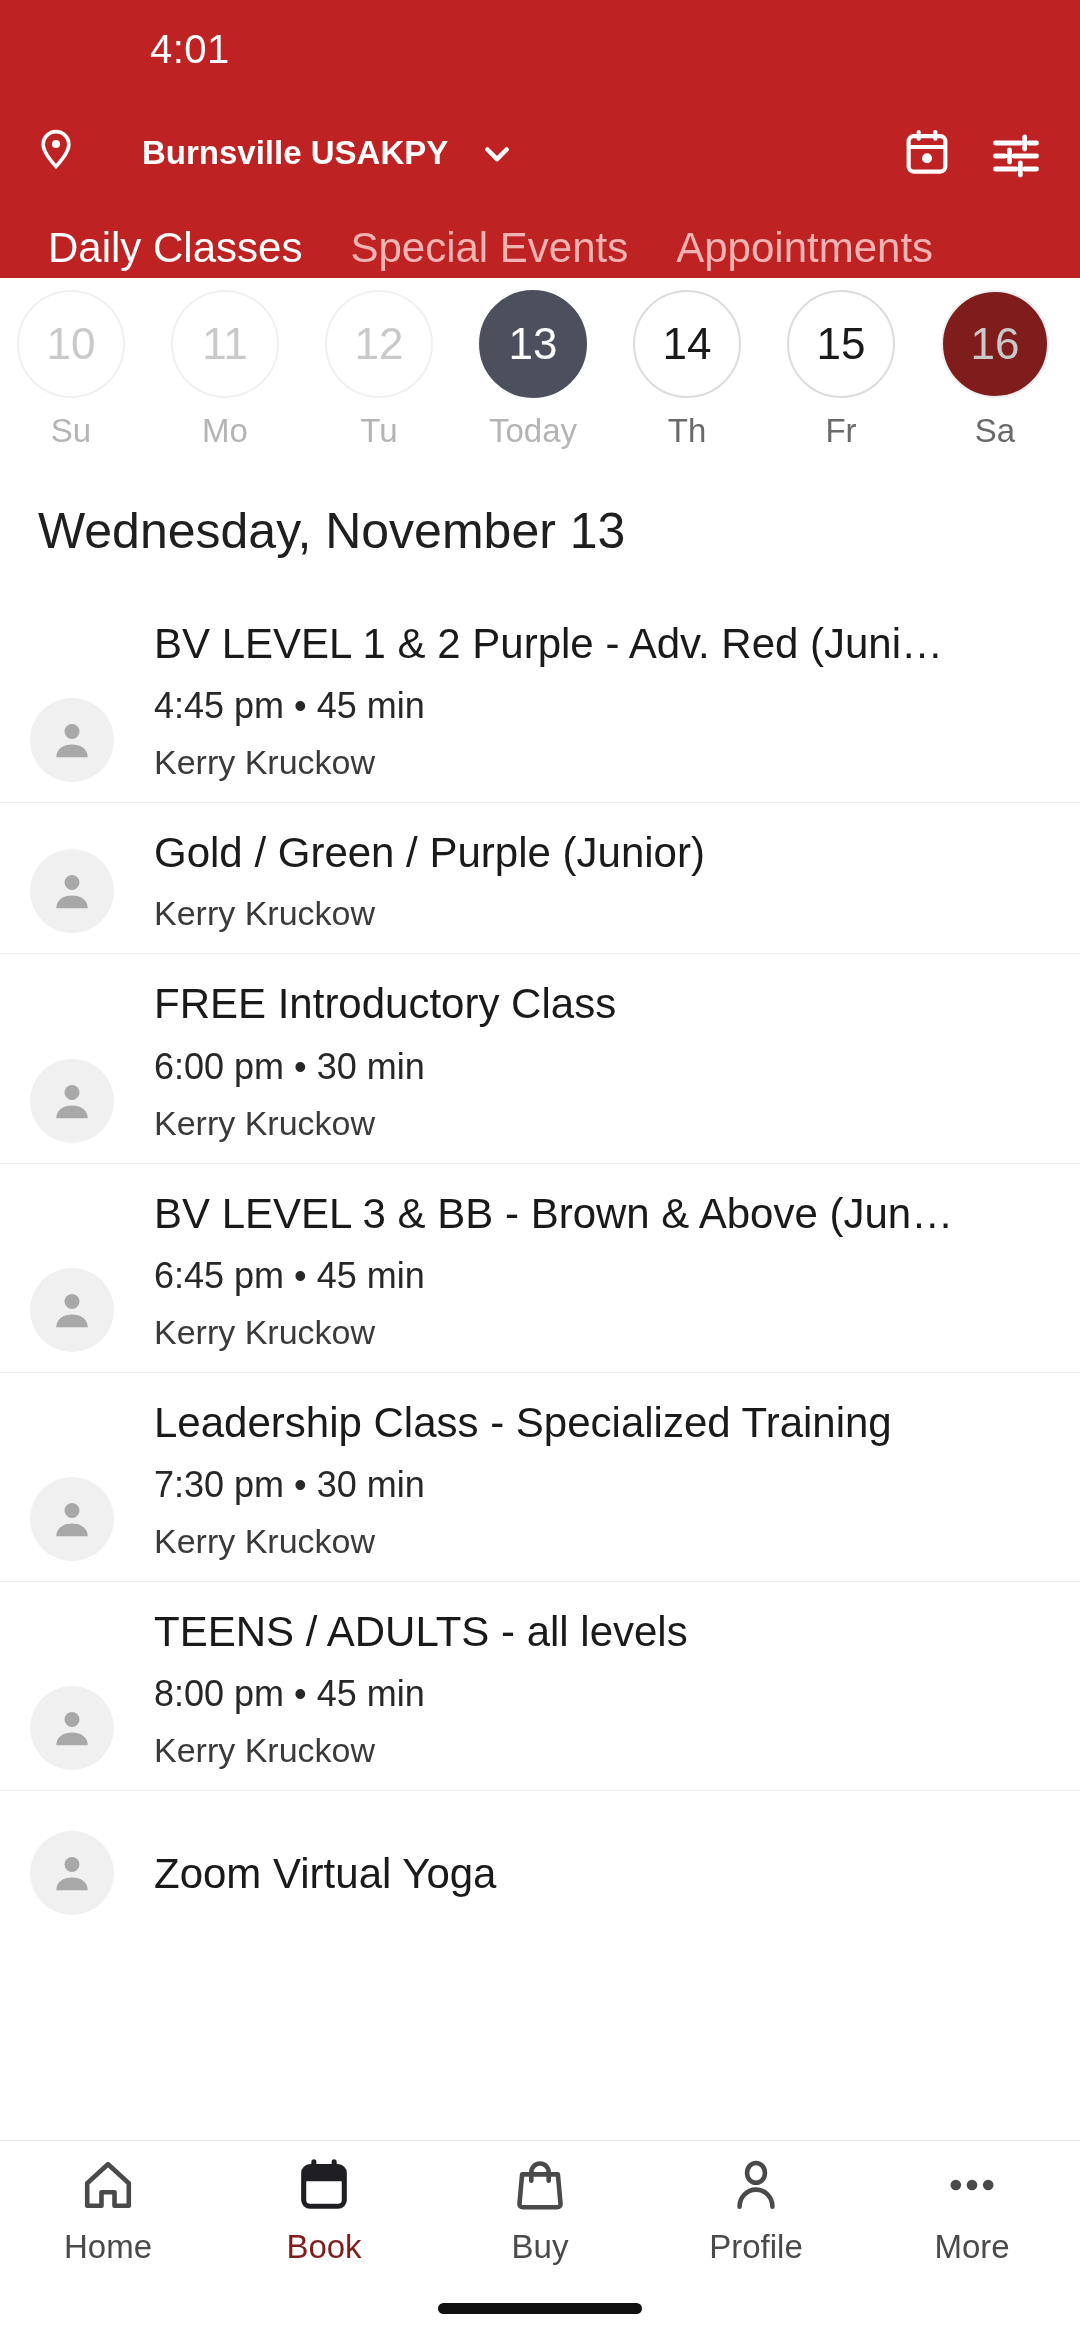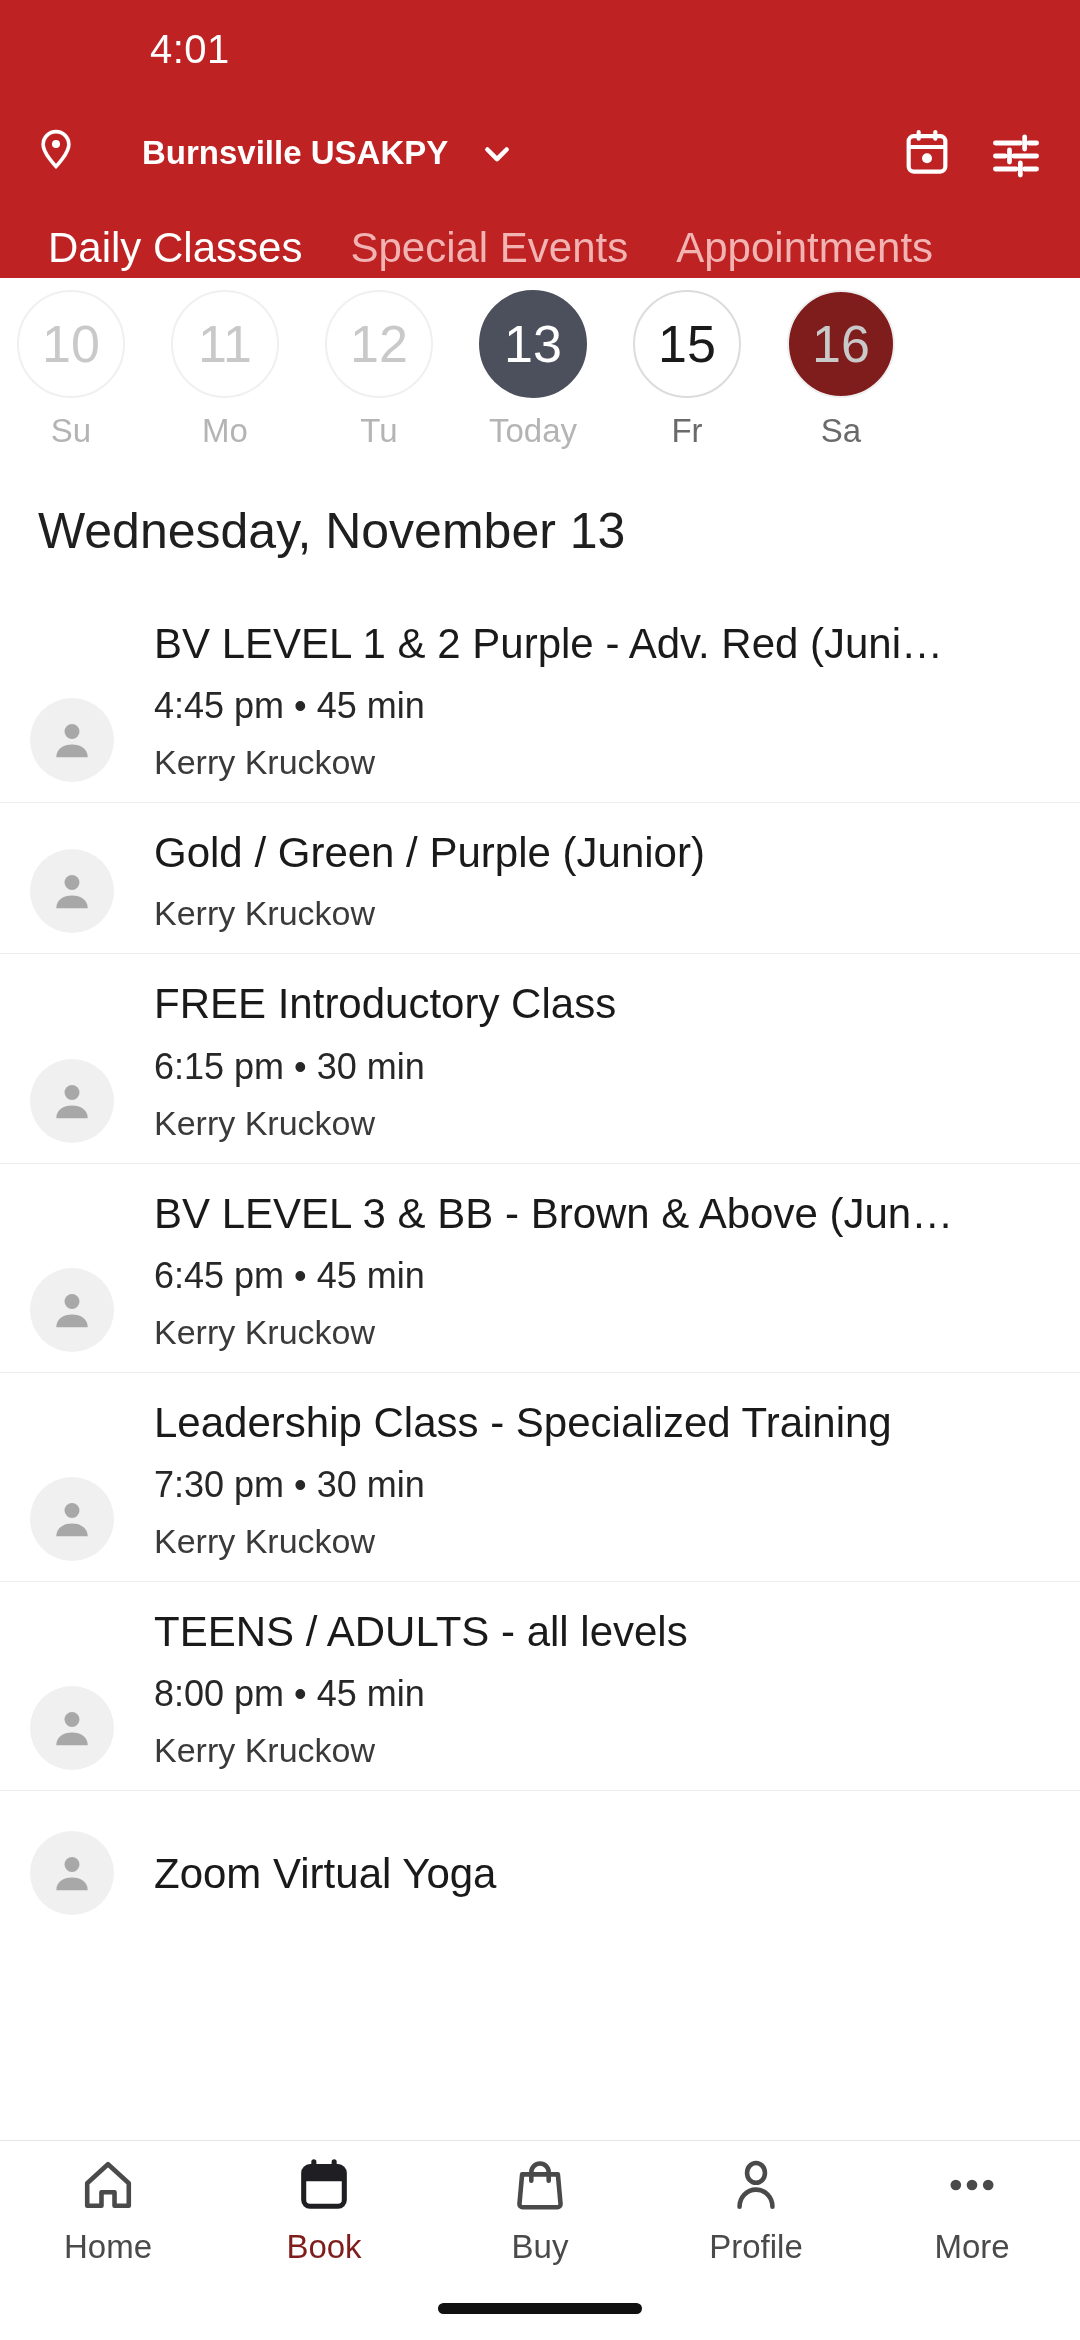--- a/index.html
+++ b/index.html
@@ -87,21 +87,21 @@
     align-items:center;
   }
   .daycell.first { margin-left:-6px; }
   .dnum {
     width:108px;
     height:108px;
     border-radius:54px;
     display:flex;
     align-items:center;
     justify-content:center;
-    font-size:52px;
+    font-size:44px;
     border:2px solid transparent;
   }
   .dnum.past { color:#C9C9C9; border-color:#F0F0F0; background:#ffffff; }
   .dnum.today { color:#ffffff; background:#4C505C; border-color:#4C505C; }
   .dnum.future { color:#1A1A1A; border-color:#DCDCDC; background:#ffffff; }
   .dnum.disabled { color:#C9C9C9; background:#7f1d1d; border-color:#EFEFEF; }
   .dlbl { font-size:33px; margin-top:14px; color:#B4B4B4; }
   .dlbl.dark { color:#6A6A6A; }
 
   
@@ -262,20 +262,24 @@
   <div class="daycell">
     <div class="dnum past">12</div>
     <div class="dlbl">Tu</div>
   </div>
 
   <div class="daycell">
     <div class="dnum today">13</div>
     <div class="dlbl">Today</div>
   </div>
 
+  <div class="daycell">
+    <div class="dnum future">14</div>
+    <div class="dlbl dark">Th</div>
+  </div>
 
   <div class="daycell">
     <div class="dnum future">15</div>
     <div class="dlbl dark">Fr</div>
   </div>
 
   <div class="daycell">
     <div class="dnum disabled">16</div>
     <div class="dlbl dark">Sa</div>
   </div>
@@ -314,21 +318,21 @@
 
   <div class="row">
     <div class="avatar">
       <svg viewBox="0 0 24 24" fill="#A8A8A8">
           <circle cx="12" cy="7.6" r="3.9"></circle>
           <path d="M3.8 21c0-4.3 3.7-6.6 8.2-6.6s8.2 2.3 8.2 6.6z"></path>
         </svg>
     </div>
     <div class="rowtext">
       <div class="rtitle">FREE Introductory Class</div>
-      <div class="rtime">6:15 pm • 30 min</div>
+      <div class="rtime">6:00 pm • 30 min</div>
       <div class="rinstr">Kerry Kruckow</div>
     </div>
   </div>
 
   <div class="row">
     <div class="avatar">
       <svg viewBox="0 0 24 24" fill="#A8A8A8">
           <circle cx="12" cy="7.6" r="3.9"></circle>
           <path d="M3.8 21c0-4.3 3.7-6.6 8.2-6.6s8.2 2.3 8.2 6.6z"></path>
         </svg>

